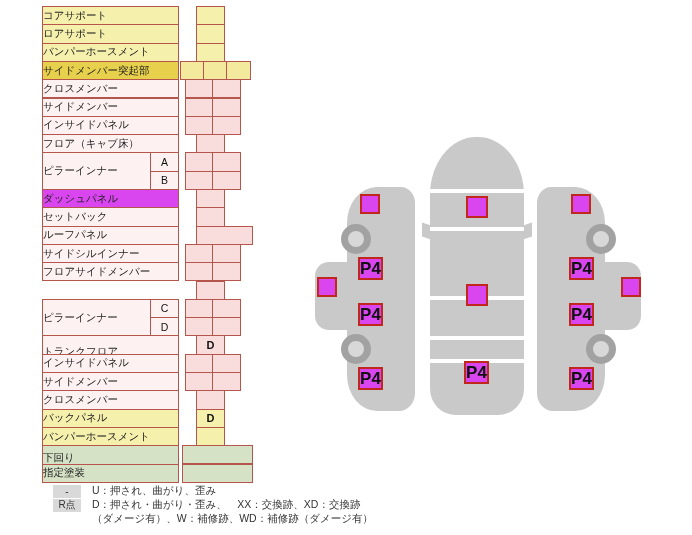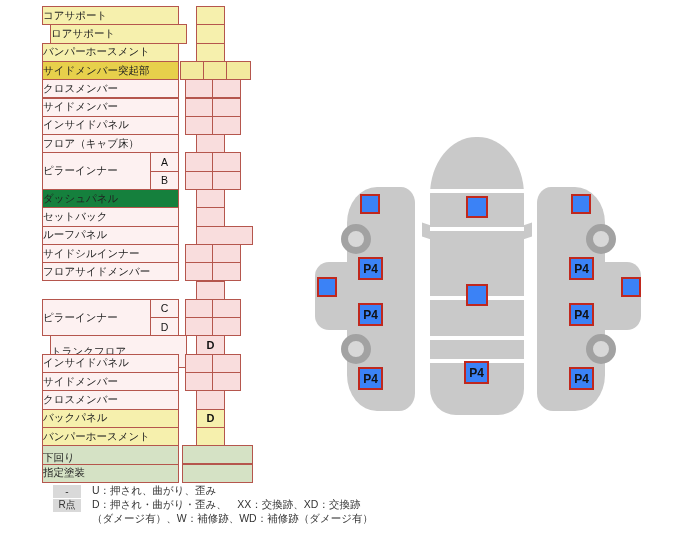--- a/index.html
+++ b/index.html
@@ -5,34 +5,34 @@
   html,body{margin:0;padding:0}
   body{font-family:"Liberation Sans","DejaVu Sans",sans-serif;background:#fff}
   #page{position:relative;width:692px;height:535px;overflow:hidden;background:#fff}
   .abs{position:absolute}
   .t-label{position:absolute;border:1px solid var(--bd);display:flex;align-items:center;font-size:10.5px;color:#222;white-space:nowrap;overflow:hidden;box-sizing:border-box}
   .t-cell{position:absolute;border:1px solid var(--bd);display:flex;align-items:center;justify-content:center;font-size:11px;font-weight:bold;color:#111;box-sizing:border-box}
   .t-sub{font-weight:normal;font-size:10.5px}
   .shape{position:absolute;background:var(--car)}
   .car-gap{position:absolute;background:#fff;height:4px}
   .wheel{position:absolute;width:30px;height:30px;border-radius:50%;background:var(--wheelc);border:7px solid var(--wheelr);box-sizing:border-box}
-  .marker{position:absolute;background:#3b82f6;border:2px solid var(--mk);display:flex;align-items:center;justify-content:center;font-size:12px;font-weight:bold;color:#111;box-sizing:border-box}
+  .marker{position:absolute;background:#d946ef;border:2px solid var(--mk);display:flex;align-items:center;justify-content:center;font-size:17px;font-weight:bold;color:#111;box-sizing:border-box}
   .legend-line{position:absolute;left:48px;display:flex;align-items:center;font-size:10.5px;color:#333;height:14px;white-space:nowrap}
   .legend-keyslot{width:38px;display:flex;justify-content:center;margin-right:6px;flex:none}
   .legend-key{display:inline-flex;align-items:center;justify-content:center;background:var(--keybg);font-size:10px;height:13px;min-width:20px;padding:0 4px;color:#333}
 </style>
 </head>
 <body>
 
 <div id="page">
 
   <div id="damage-table" class="abs" style="left:42px;top:6px;width:215px;height:482px">
       <div class="t-label" style="top: 0px; left: 0px; width: 137px; height: 19.3px; background: rgb(246, 240, 173);">コアサポート</div>
       <div class="t-cell" style="top: 0px; left: 154px; width: 29px; height: 19.3px; background: rgb(246, 240, 173);"></div>
-      <div class="t-label" style="top: 18.3px; left: 0px; width: 137px; height: 19.3px; background: rgb(246, 240, 173); margin-left: 8px;">ロアサポート</div>
+      <div class="t-label" style="top: 18.3px; left: 0px; width: 137px; height: 19.3px; background: rgb(246, 240, 173);">ロアサポート</div>
       <div class="t-cell" style="top: 18.3px; left: 154px; width: 29px; height: 19.3px; background: rgb(246, 240, 173);"></div>
       <div class="t-label" style="top: 36.6px; left: 0px; width: 137px; height: 19.3px; background: rgb(246, 240, 173);">バンパーホースメント</div>
       <div class="t-cell" style="top: 36.6px; left: 154px; width: 29px; height: 19.3px; background: rgb(246, 240, 173);"></div>
       <div class="t-label" style="top: 54.9px; left: 0px; width: 137px; height: 19.3px; background: rgb(231, 208, 75);">サイドメンバー突起部</div>
       <div class="t-cell" style="top: 54.9px; left: 138px; width: 24px; height: 19.3px; background: rgb(243, 234, 158);"></div>
       <div class="t-cell" style="top: 54.9px; left: 161px; width: 24px; height: 19.3px; background: rgb(243, 234, 158);"></div>
       <div class="t-cell" style="top: 54.9px; left: 184px; width: 25px; height: 19.3px; background: rgb(243, 234, 158);"></div>
       <div class="t-label" style="top: 73.2px; left: 0px; width: 137px; height: 19.3px; background: rgb(253, 241, 241);">クロスメンバー</div>
       <div class="t-cell" style="top: 73.2px; left: 143px; width: 28px; height: 19.3px; background: rgb(249, 221, 221);"></div>
       <div class="t-cell" style="top: 73.2px; left: 170px; width: 29px; height: 19.3px; background: rgb(249, 221, 221);"></div>
@@ -44,41 +44,41 @@
       <div class="t-cell" style="top: 109.8px; left: 170px; width: 29px; height: 19.3px; background: rgb(249, 221, 221);"></div>
       <div class="t-label" style="top: 128.1px; left: 0px; width: 137px; height: 19.3px; background: rgb(253, 241, 241);">フロア（キャブ床）</div>
       <div class="t-cell" style="top: 128.1px; left: 154px; width: 29px; height: 19.3px; background: rgb(249, 221, 221);"></div>
       <div class="t-label" style="top: 146.4px; left: 0px; width: 109px; height: 37.6px; background: rgb(253, 241, 241);">ピラーインナー</div>
       <div class="t-cell t-sub" style="top: 146.4px; left: 108px; width: 29px; height: 19.3px; background: rgb(253, 241, 241);">A</div>
       <div class="t-cell" style="top: 146.4px; left: 143px; width: 28px; height: 19.3px; background: rgb(249, 221, 221);"></div>
       <div class="t-cell" style="top: 146.4px; left: 170px; width: 29px; height: 19.3px; background: rgb(249, 221, 221);"></div>
       <div class="t-cell t-sub" style="top: 164.7px; left: 108px; width: 29px; height: 19.3px; background: rgb(253, 241, 241);">B</div>
       <div class="t-cell" style="top: 164.7px; left: 143px; width: 28px; height: 19.3px; background: rgb(249, 221, 221);"></div>
       <div class="t-cell" style="top: 164.7px; left: 170px; width: 29px; height: 19.3px; background: rgb(249, 221, 221);"></div>
-      <div class="t-label" style="top: 183px; left: 0px; width: 137px; height: 19.3px; background: #15803d;">ダッシュパネル</div>
+      <div class="t-label" style="top: 183px; left: 0px; width: 137px; height: 19.3px; background: #d946ef;">ダッシュパネル</div>
       <div class="t-cell" style="top: 183px; left: 154px; width: 29px; height: 19.3px; background: rgb(249, 221, 221);"></div>
       <div class="t-label" style="top: 201.3px; left: 0px; width: 137px; height: 19.3px; background: rgb(253, 241, 241);">セットバック</div>
       <div class="t-cell" style="top: 201.3px; left: 154px; width: 29px; height: 19.3px; background: rgb(249, 221, 221);"></div>
       <div class="t-label" style="top: 219.6px; left: 0px; width: 137px; height: 19.3px; background: rgb(253, 241, 241);">ルーフパネル</div>
       <div class="t-cell" style="top: 219.6px; left: 154px; width: 57px; height: 19.3px; background: rgb(249, 221, 221);"></div>
       <div class="t-label" style="top: 237.9px; left: 0px; width: 137px; height: 19.3px; background: rgb(253, 241, 241);">サイドシルインナー</div>
       <div class="t-cell" style="top: 237.9px; left: 143px; width: 28px; height: 19.3px; background: rgb(249, 221, 221);"></div>
       <div class="t-cell" style="top: 237.9px; left: 170px; width: 29px; height: 19.3px; background: rgb(249, 221, 221);"></div>
       <div class="t-label" style="top: 256.2px; left: 0px; width: 137px; height: 19.3px; background: rgb(253, 241, 241);">フロアサイドメンバー</div>
       <div class="t-cell" style="top: 256.2px; left: 143px; width: 28px; height: 19.3px; background: rgb(249, 221, 221);"></div>
       <div class="t-cell" style="top: 256.2px; left: 170px; width: 29px; height: 19.3px; background: rgb(249, 221, 221);"></div>
       <div class="t-cell" style="top: 274.5px; left: 154px; width: 29px; height: 19.3px; background: rgb(249, 221, 221);"></div>
       <div class="t-label" style="top: 292.8px; left: 0px; width: 109px; height: 37.6px; background: rgb(253, 241, 241);">ピラーインナー</div>
       <div class="t-cell t-sub" style="top: 292.8px; left: 108px; width: 29px; height: 19.3px; background: rgb(253, 241, 241);">C</div>
       <div class="t-cell" style="top: 292.8px; left: 143px; width: 28px; height: 19.3px; background: rgb(249, 221, 221);"></div>
       <div class="t-cell" style="top: 292.8px; left: 170px; width: 29px; height: 19.3px; background: rgb(249, 221, 221);"></div>
       <div class="t-cell t-sub" style="top: 311.1px; left: 108px; width: 29px; height: 19.3px; background: rgb(253, 241, 241);">D</div>
       <div class="t-cell" style="top: 311.1px; left: 143px; width: 28px; height: 19.3px; background: rgb(249, 221, 221);"></div>
       <div class="t-cell" style="top: 311.1px; left: 170px; width: 29px; height: 19.3px; background: rgb(249, 221, 221);"></div>
-      <div class="t-label" style="top: 329.4px; left: 0px; width: 137px; height: 33px; background: rgb(253, 241, 241); margin-left: 8px;">トランクフロア</div>
+      <div class="t-label" style="top: 329.4px; left: 0px; width: 137px; height: 33px; background: rgb(253, 241, 241);">トランクフロア</div>
       <div class="t-cell" style="top: 329.4px; left: 154px; width: 29px; height: 19.3px; background: rgb(249, 221, 221);">D</div>
       <div class="t-label" style="top: 347.7px; left: 0px; width: 137px; height: 19.3px; background: rgb(253, 241, 241);">インサイドパネル</div>
       <div class="t-cell" style="top: 347.7px; left: 143px; width: 28px; height: 19.3px; background: rgb(249, 221, 221);"></div>
       <div class="t-cell" style="top: 347.7px; left: 170px; width: 29px; height: 19.3px; background: rgb(249, 221, 221);"></div>
       <div class="t-label" style="top: 366px; left: 0px; width: 137px; height: 19.3px; background: rgb(253, 241, 241);">サイドメンバー</div>
       <div class="t-cell" style="top: 366px; left: 143px; width: 28px; height: 19.3px; background: rgb(249, 221, 221);"></div>
       <div class="t-cell" style="top: 366px; left: 170px; width: 29px; height: 19.3px; background: rgb(249, 221, 221);"></div>
       <div class="t-label" style="top: 384.3px; left: 0px; width: 137px; height: 19.3px; background: rgb(253, 241, 241);">クロスメンバー</div>
       <div class="t-cell" style="top: 384.3px; left: 154px; width: 29px; height: 19.3px; background: rgb(249, 221, 221);"></div>
       <div class="t-label" style="top: 402.6px; left: 0px; width: 137px; height: 19.3px; background: rgb(246, 240, 173);">バックパネル</div>

